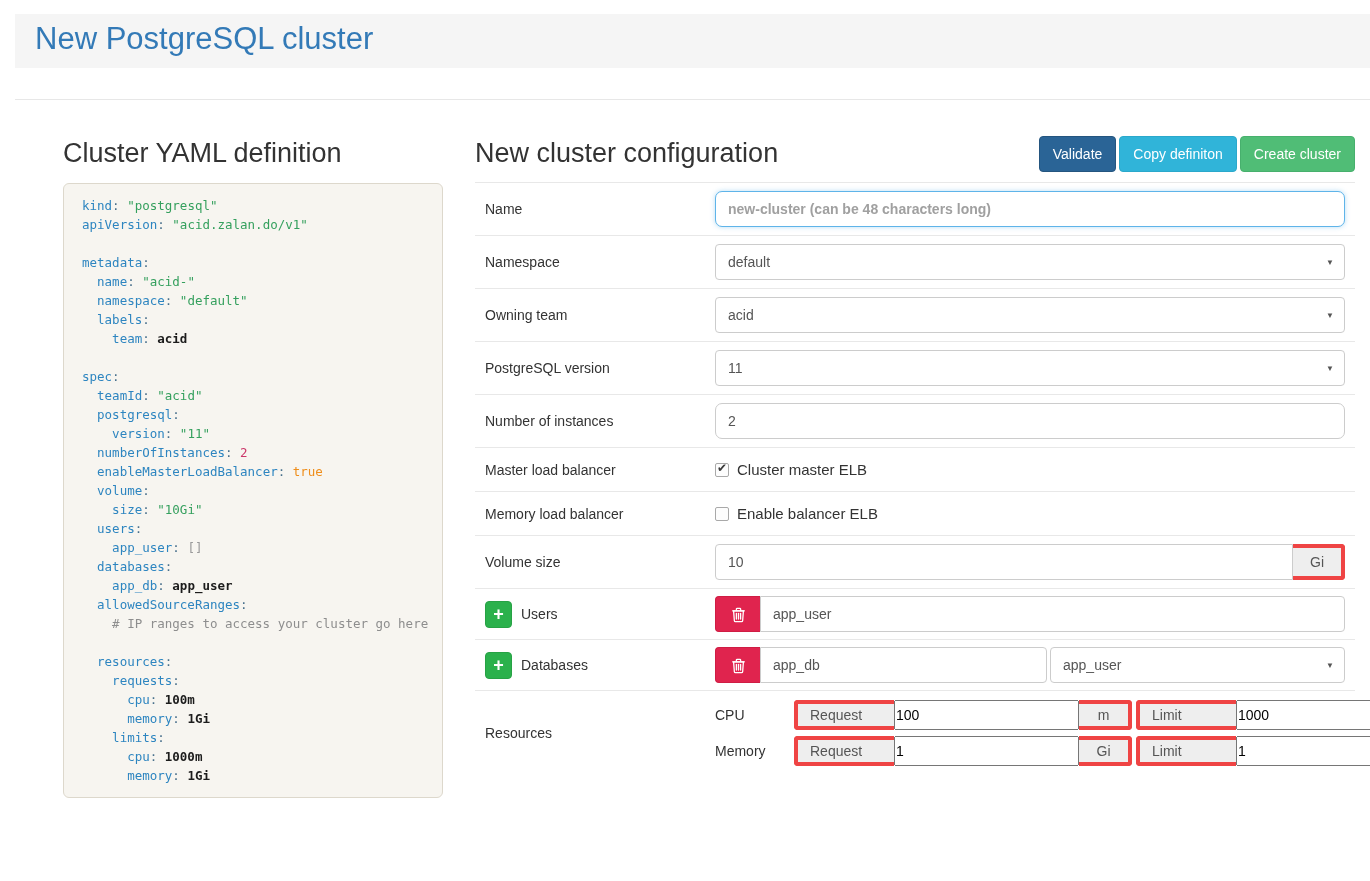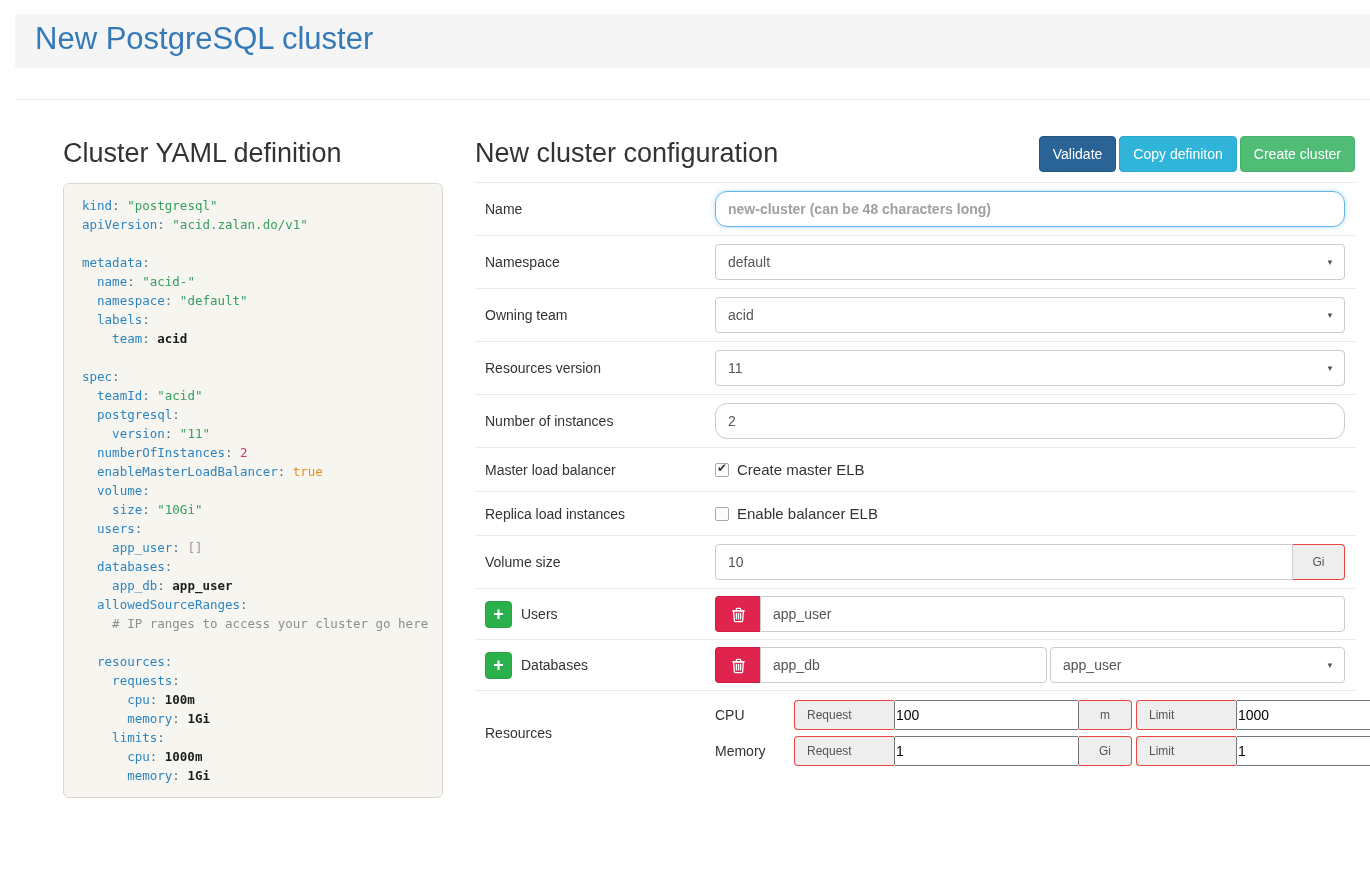--- a/index.html
+++ b/index.html
@@ -52,21 +52,21 @@
   }
   .btn-validate{background:var(--btn-validate,#2a6496); border-color:#24557f;}
   .btn-copy{background:var(--btn-copy,#30b4d9); border-color:#2ba8cb;}
   .btn-create{background:var(--btn-create,#50bd76); border-color:#47b06d;}
   
   .form{margin-top:6px;}
   .frow{display:flex; align-items:center; border-top:1px solid #e8e8e8; padding:8px 10px;}
   .frow .flabel{flex:0 0 230px; font-size:14px; color:#333;}
   .fcontrol{flex:1; display:flex; align-items:center; min-width:0;}
   .text-input{
-    height:36px; width:100%; border:1px solid #ccc; border-radius:12px;
+    height:36px; width:100%; border:1px solid #ccc; border-radius:7px;
     padding:0 12px; font-size:14px; color:#555; background:#fff; outline:none;
     font-family:inherit;
   }
   .text-input::placeholder{color:#a0a0a0; font-weight:700; opacity:1;}
   .input-focused{border-color:var(--focus-blue,#5fb4e9); box-shadow:0 0 5px rgba(95,180,233,.45);}
   .select{
     position:relative; height:36px; width:100%; border:1px solid #ccc; border-radius:4px;
     background:#fff; display:flex; align-items:center; padding:0 26px 0 12px;
     font-size:14px; color:#555; cursor:pointer;
   }
@@ -86,21 +86,21 @@
   }
   .check-label{font-size:15px; color:#333;}
   
   .igroup{display:flex; width:100%; height:36px;}
   .igroup .gi-input{
     flex:1; min-width:0; border:1px solid #ccc; padding:0 12px; font-size:14px; color:#555;
     outline:none; font-family:inherit;
   }
   .addon{
     display:flex; align-items:center; justify-content:center; background:#eee;
-    border:1px solid #ef4444; color:#555; font-size:12px; padding:0 12px;
+    border:4px solid #ef4444; color:#555; font-size:14px; padding:0 12px;
   }
   .addon-right{flex:0 0 52px; border-left:0; border-radius:0 4px 4px 0;}
   .gi-first{border-radius:4px 0 0 4px;}
   .gi-last{border-radius:0 4px 4px 0;}
   .btn-delete{
     flex:0 0 45px; background:var(--delete-red,#e0244e); border:1px solid #cf1d44;
     border-right:0; border-radius:4px 0 0 4px; display:flex; align-items:center;
     justify-content:center; cursor:pointer;
   }
   .btn-add{
@@ -171,21 +171,21 @@
         <div class="flabel">Owning team</div>
         <div class="fcontrol">
           <div class="select">
             <span>acid</span>
             <span class="caret">▼</span>
           </div>
         </div>
       </div>
 
       <div class="frow">
-        <div class="flabel">Resources version</div>
+        <div class="flabel">PostgreSQL version</div>
         <div class="fcontrol">
           <div class="select">
             <span>11</span>
             <span class="caret">▼</span>
           </div>
         </div>
       </div>
 
 
       <div class="frow">
@@ -193,27 +193,27 @@
         <div class="fcontrol">
           <input class="text-input" type="text" value="2" style="">
         </div>
       </div>
 
       <div class="frow" style="padding:13px 10px;">
         <div class="flabel">Master load balancer</div>
         <div class="fcontrol">
           <span class="check-wrap">
             <span class="checkbox checked"></span>
-            <span class="check-label">Create master ELB</span>
+            <span class="check-label">Cluster master ELB</span>
           </span>
         </div>
       </div>
 
       <div class="frow" style="padding:13px 10px;">
-        <div class="flabel">Replica load instances</div>
+        <div class="flabel">Memory load balancer</div>
         <div class="fcontrol">
           <span class="check-wrap">
             <span class="checkbox"></span>
             <span class="check-label">Enable balancer ELB</span>
           </span>
         </div>
       </div>
 
       <div class="frow">
         <div class="flabel">Volume size</div>

